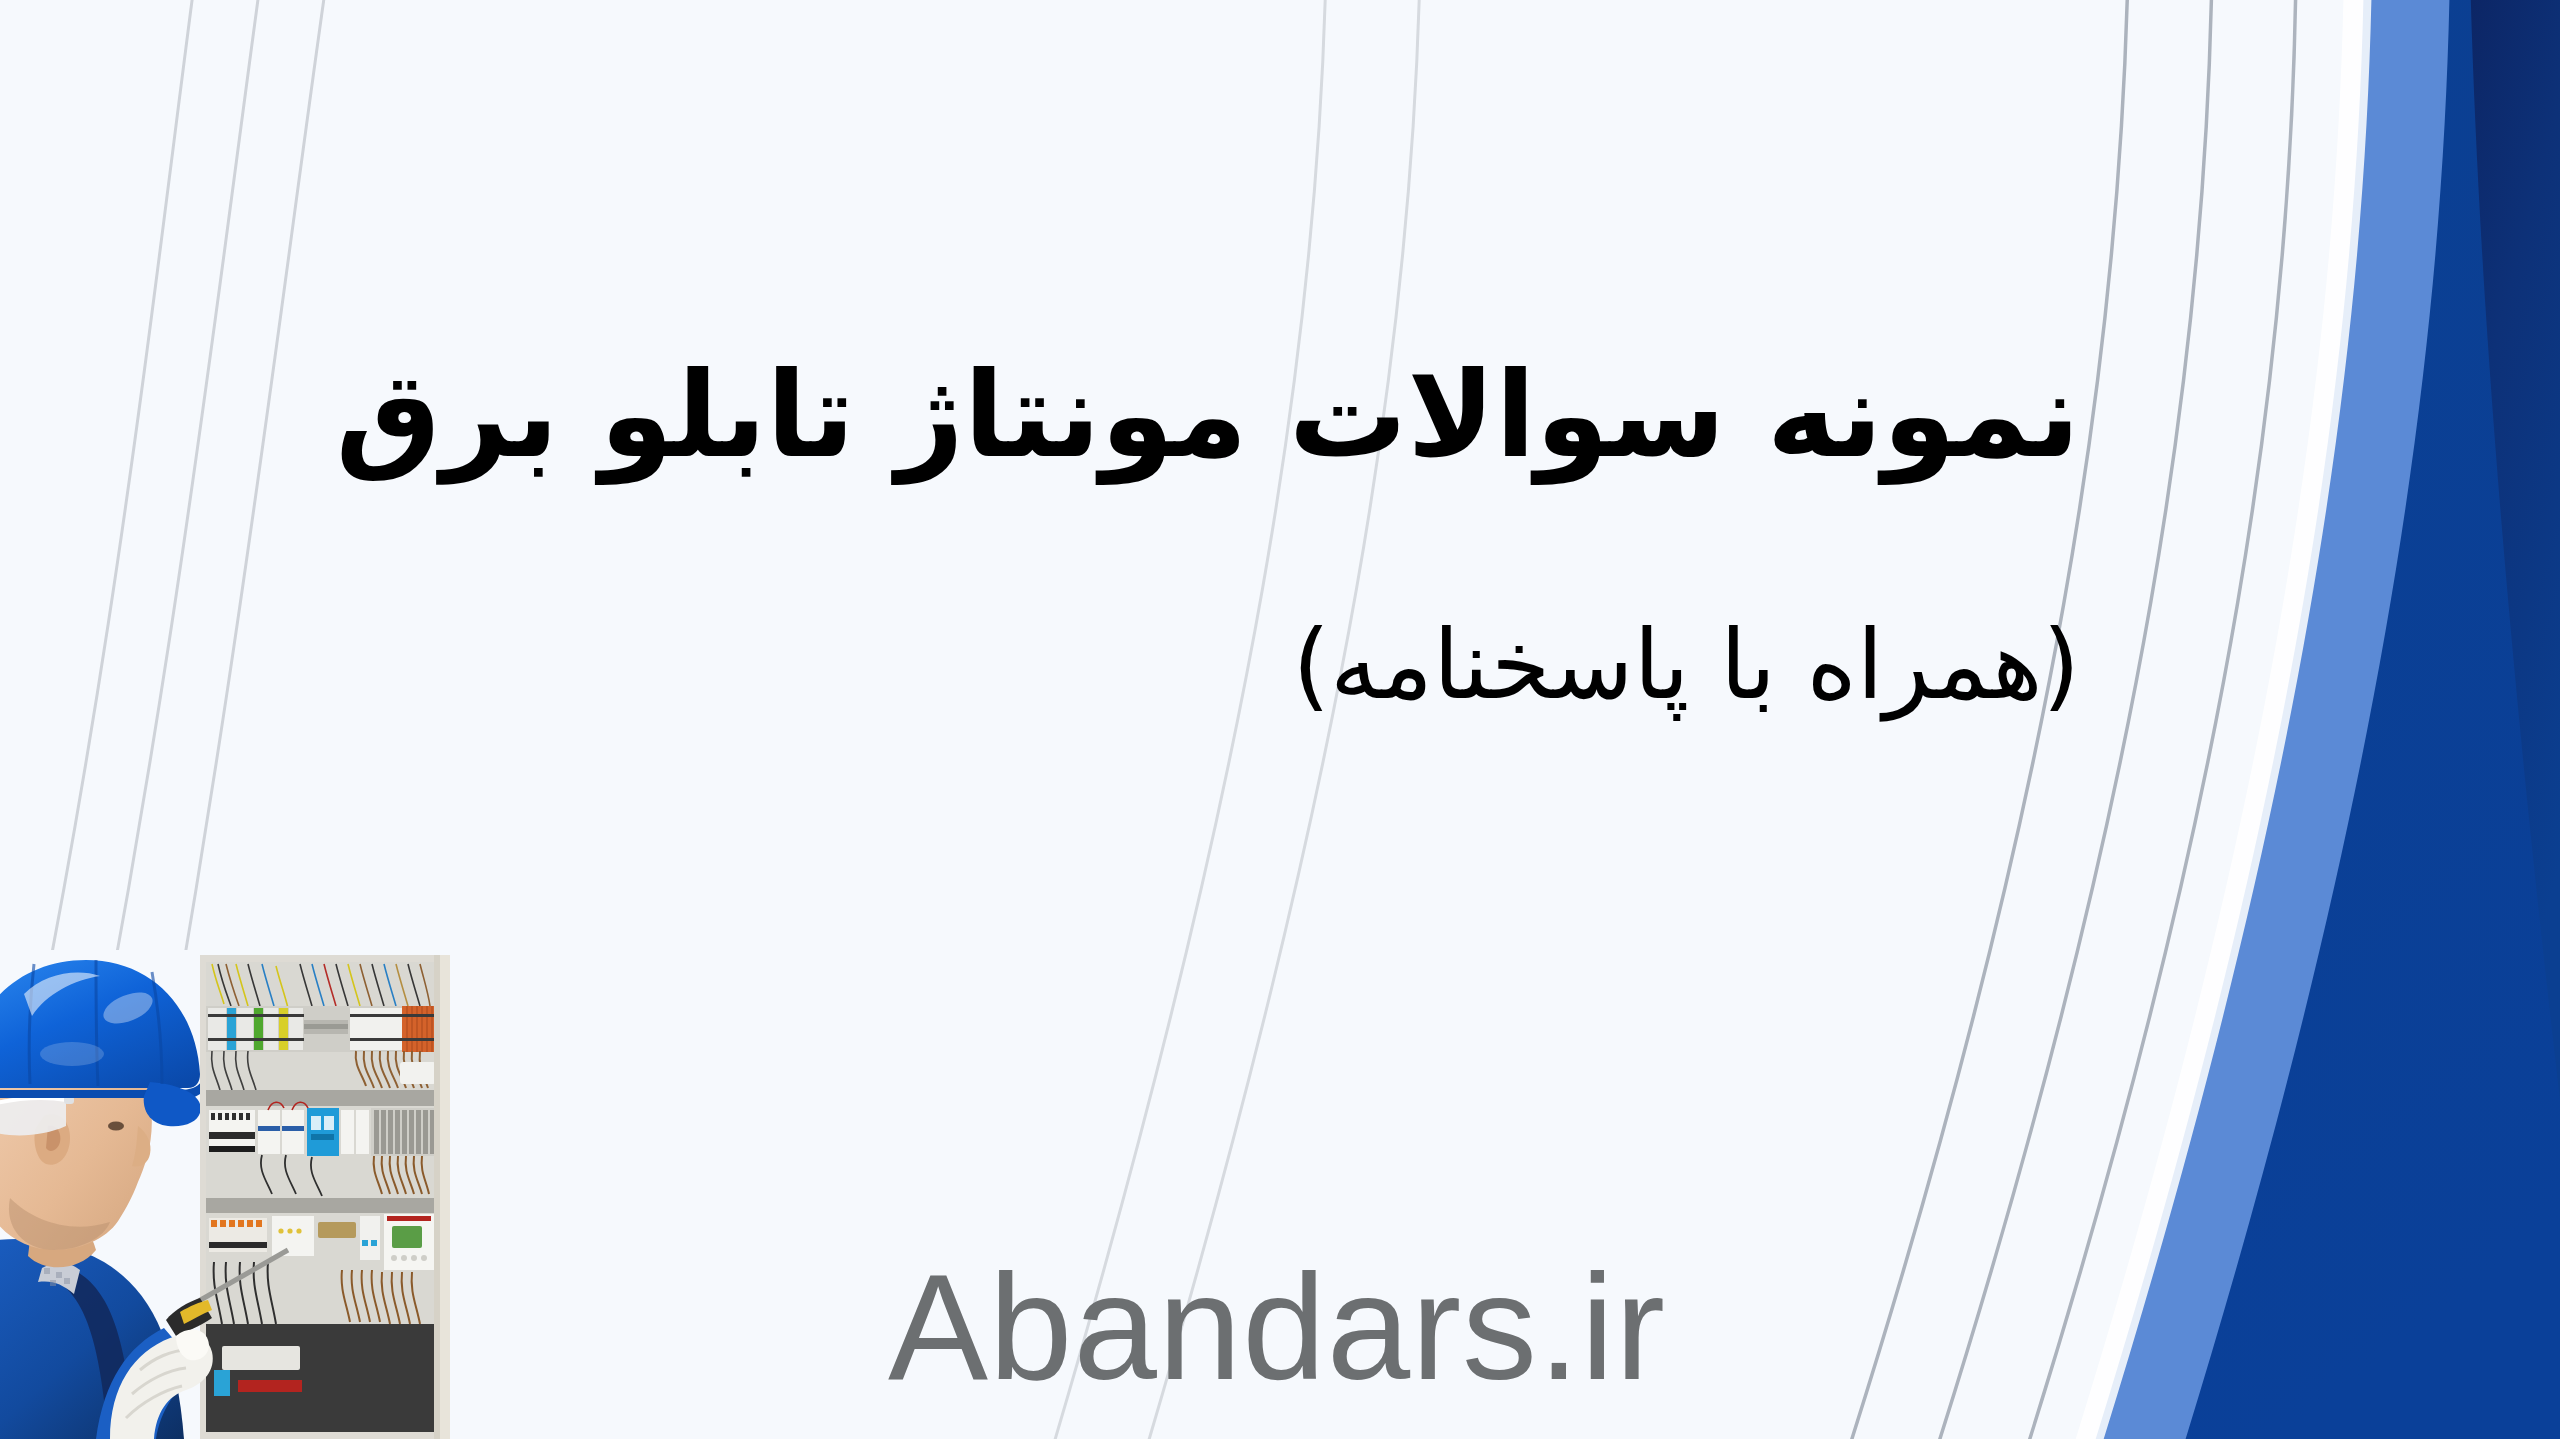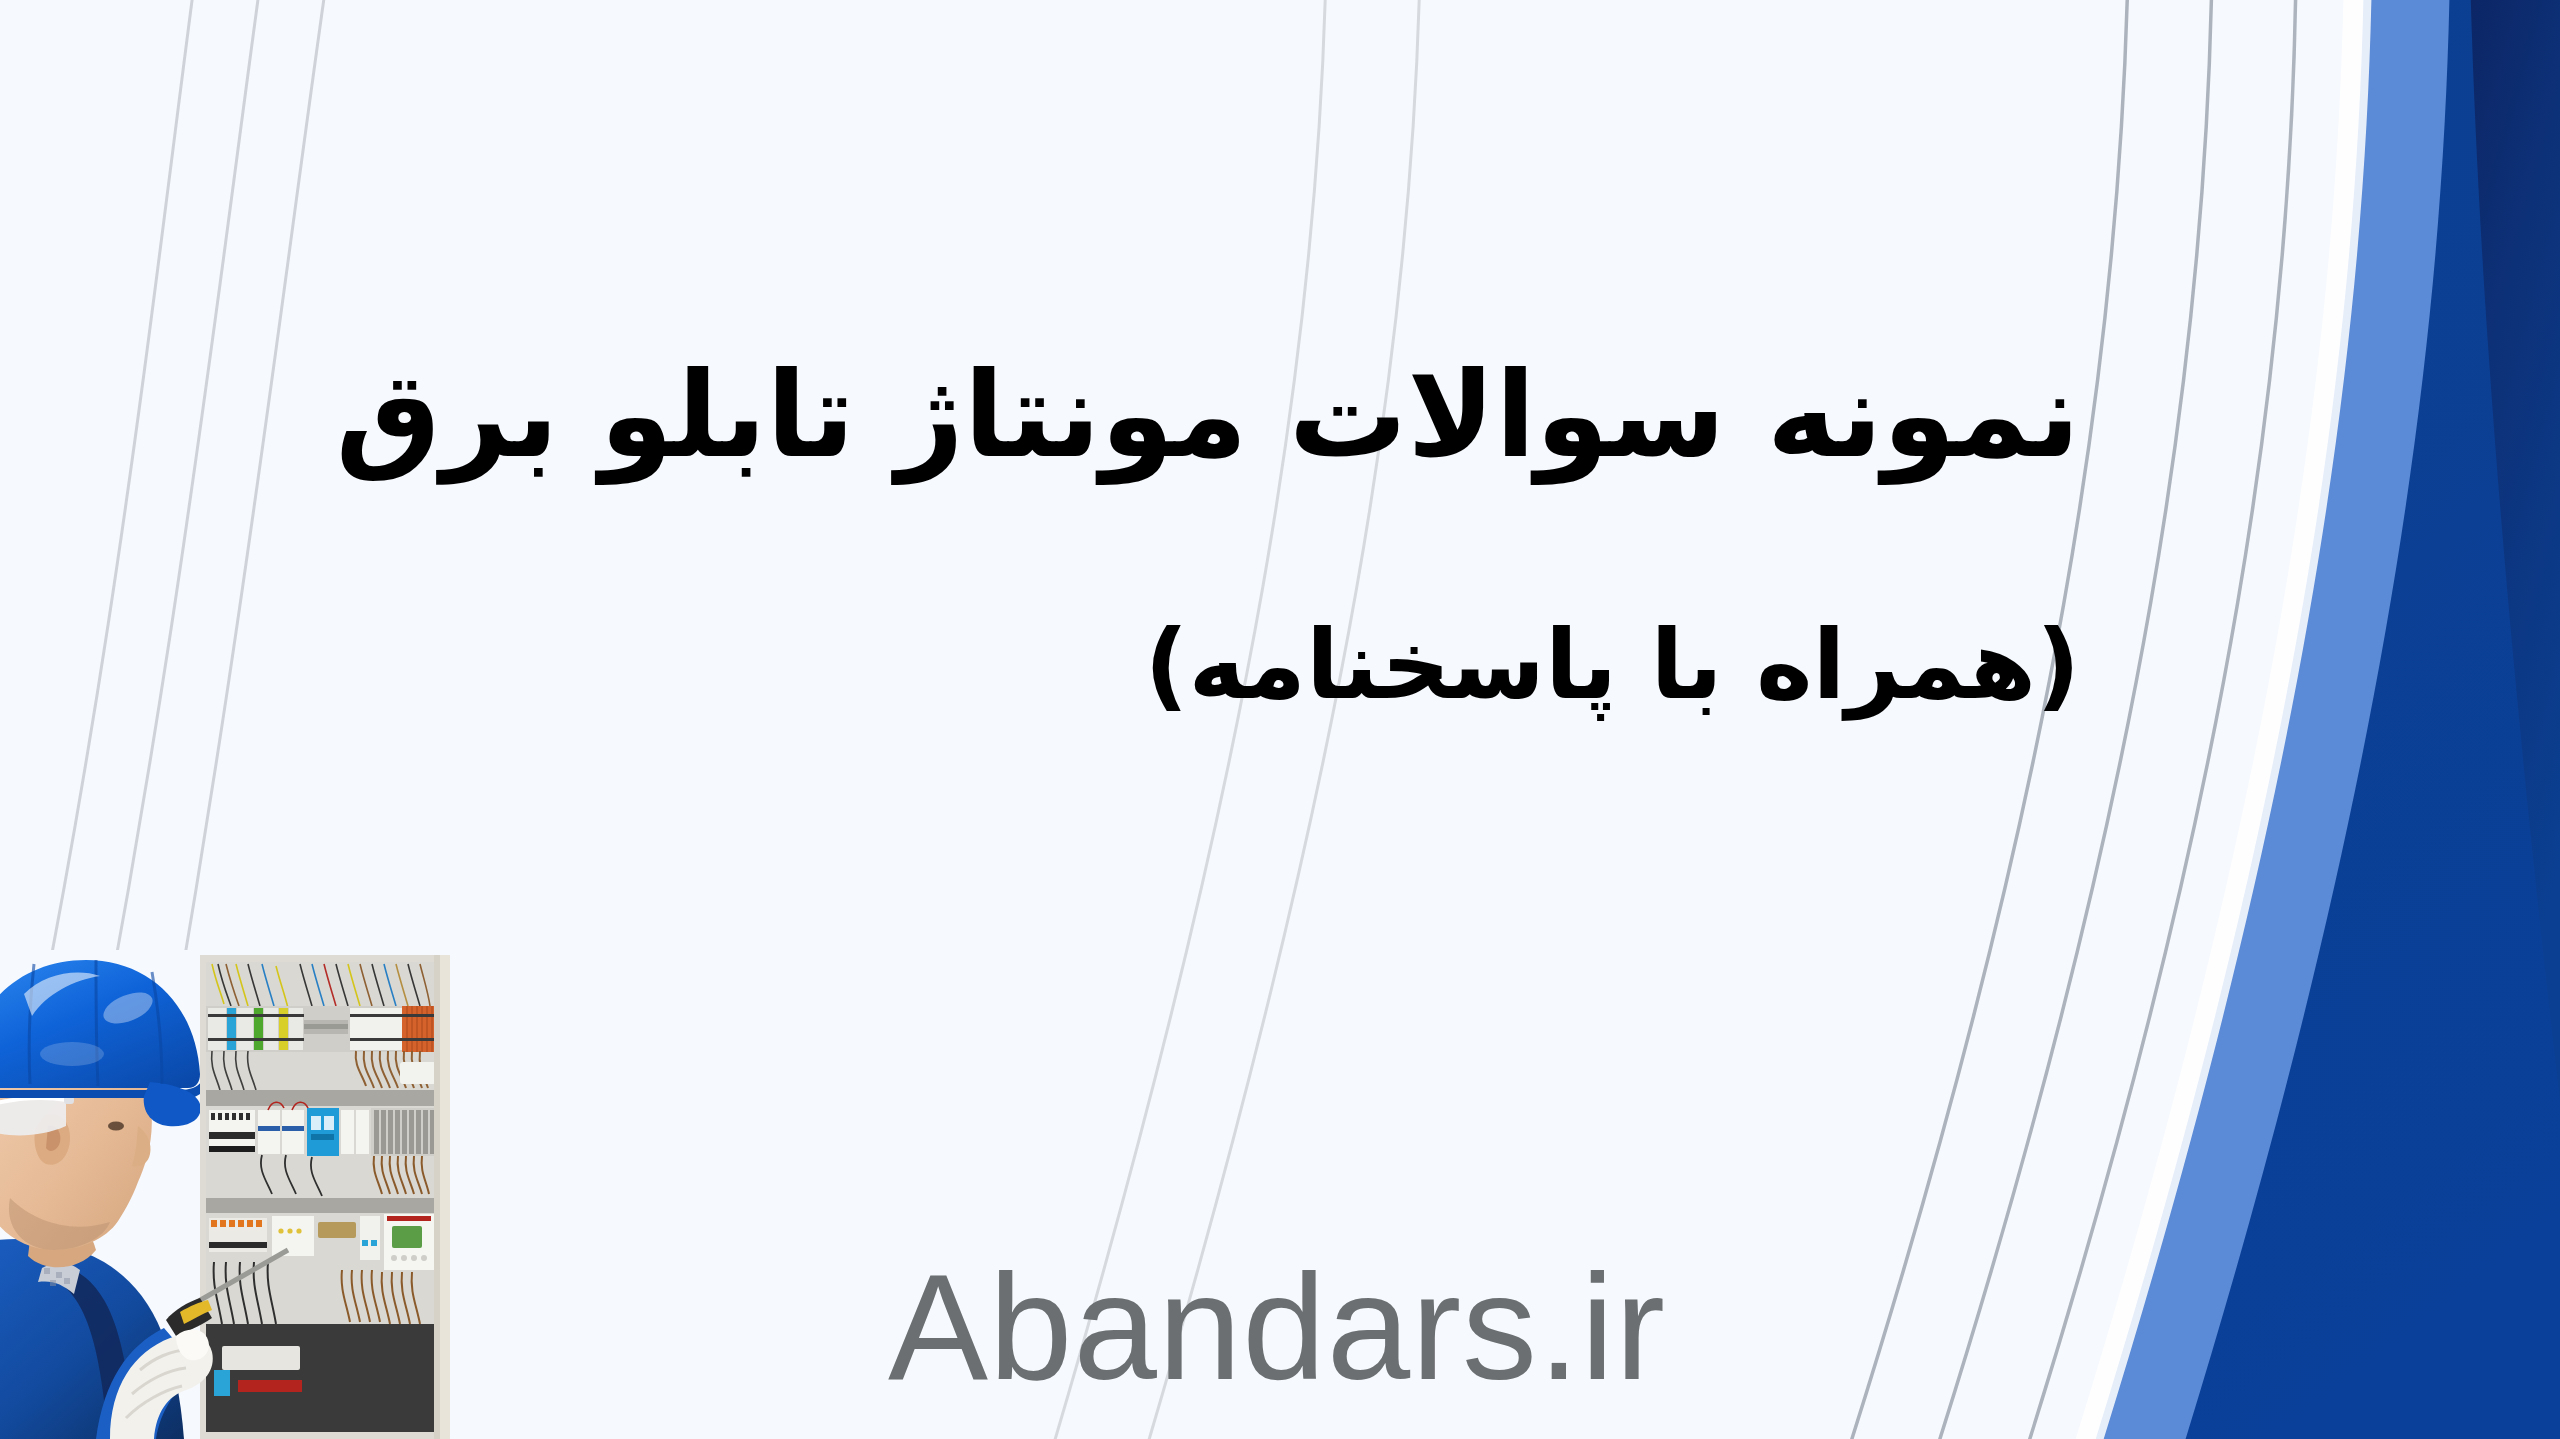--- a/index.html
+++ b/index.html
@@ -40,21 +40,21 @@
     font-weight: 700;
     color: #000000;
     line-height: 1.45;
     letter-spacing: 0px;
     white-space: nowrap;
     margin: 0;
   }
   .sub-title {
     font-family: "DejaVu Sans", "Liberation Sans", sans-serif;
     font-size: 96px;
-    font-weight: 700;
+    font-weight: 400;
     color: #000000;
     line-height: 1.5;
     margin: 92px 0 0 0;
     white-space: nowrap;
   }
 
   
   .watermark {
     position: absolute;
     left: 888px;

